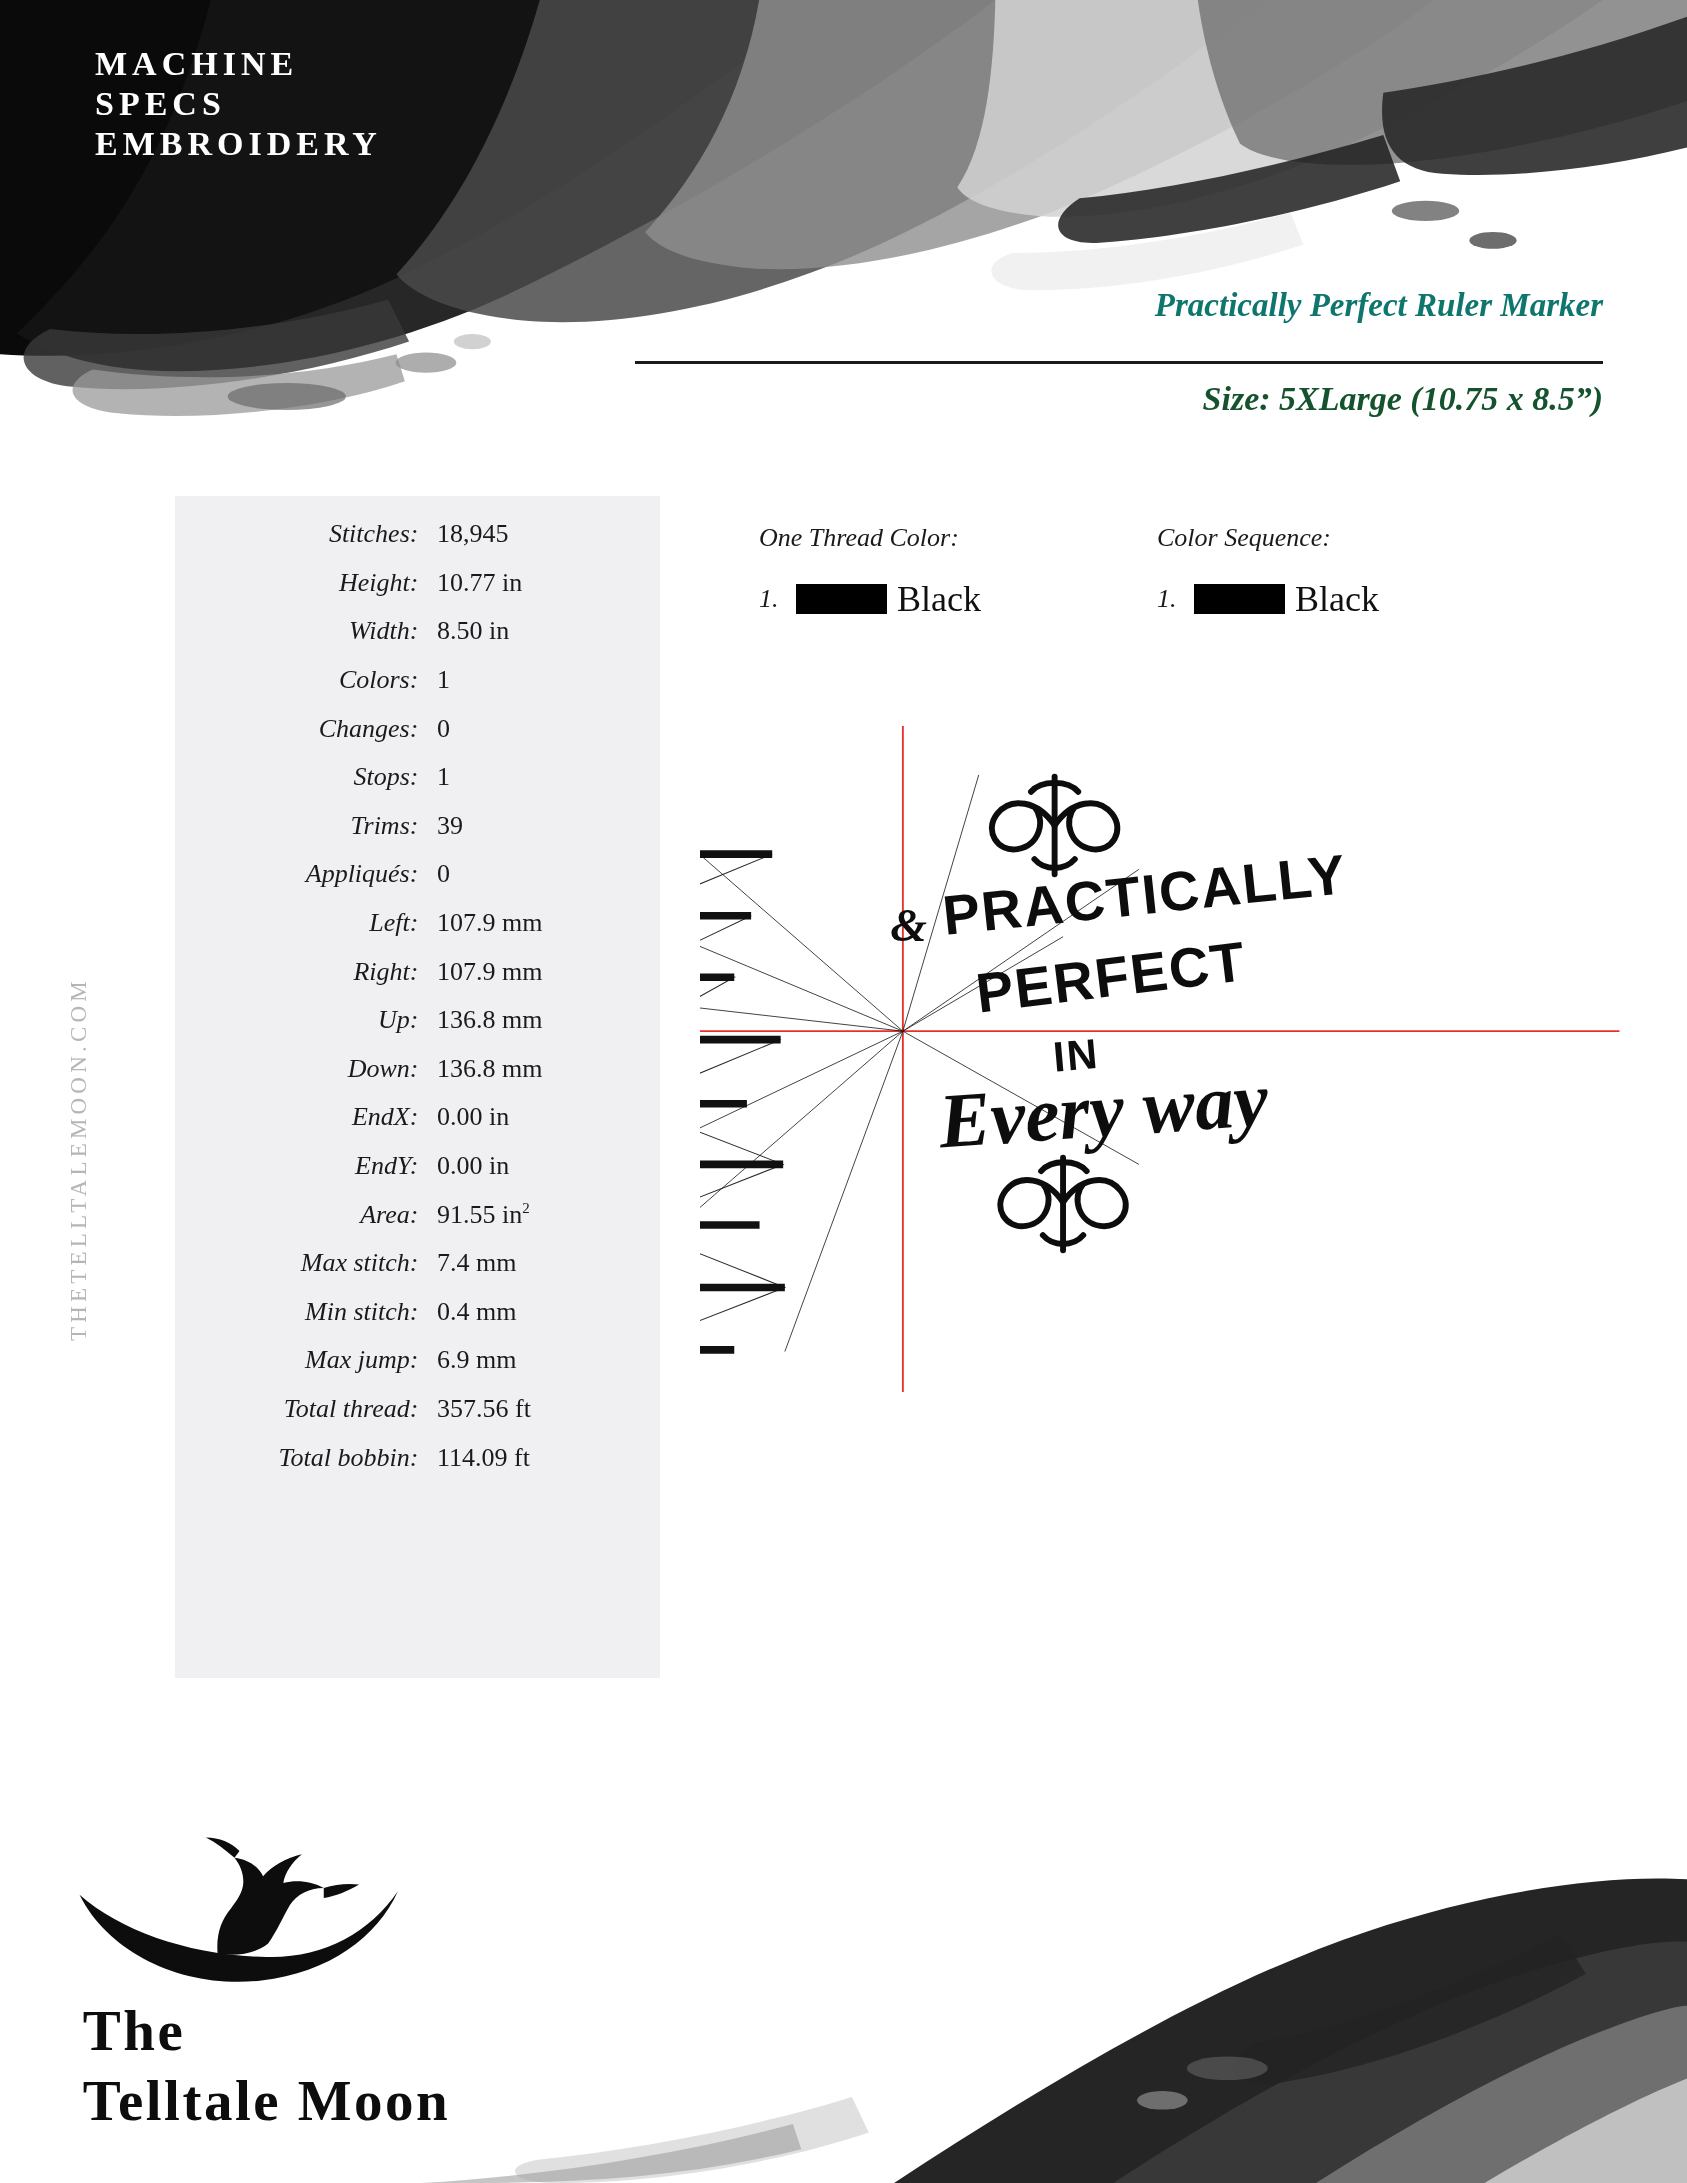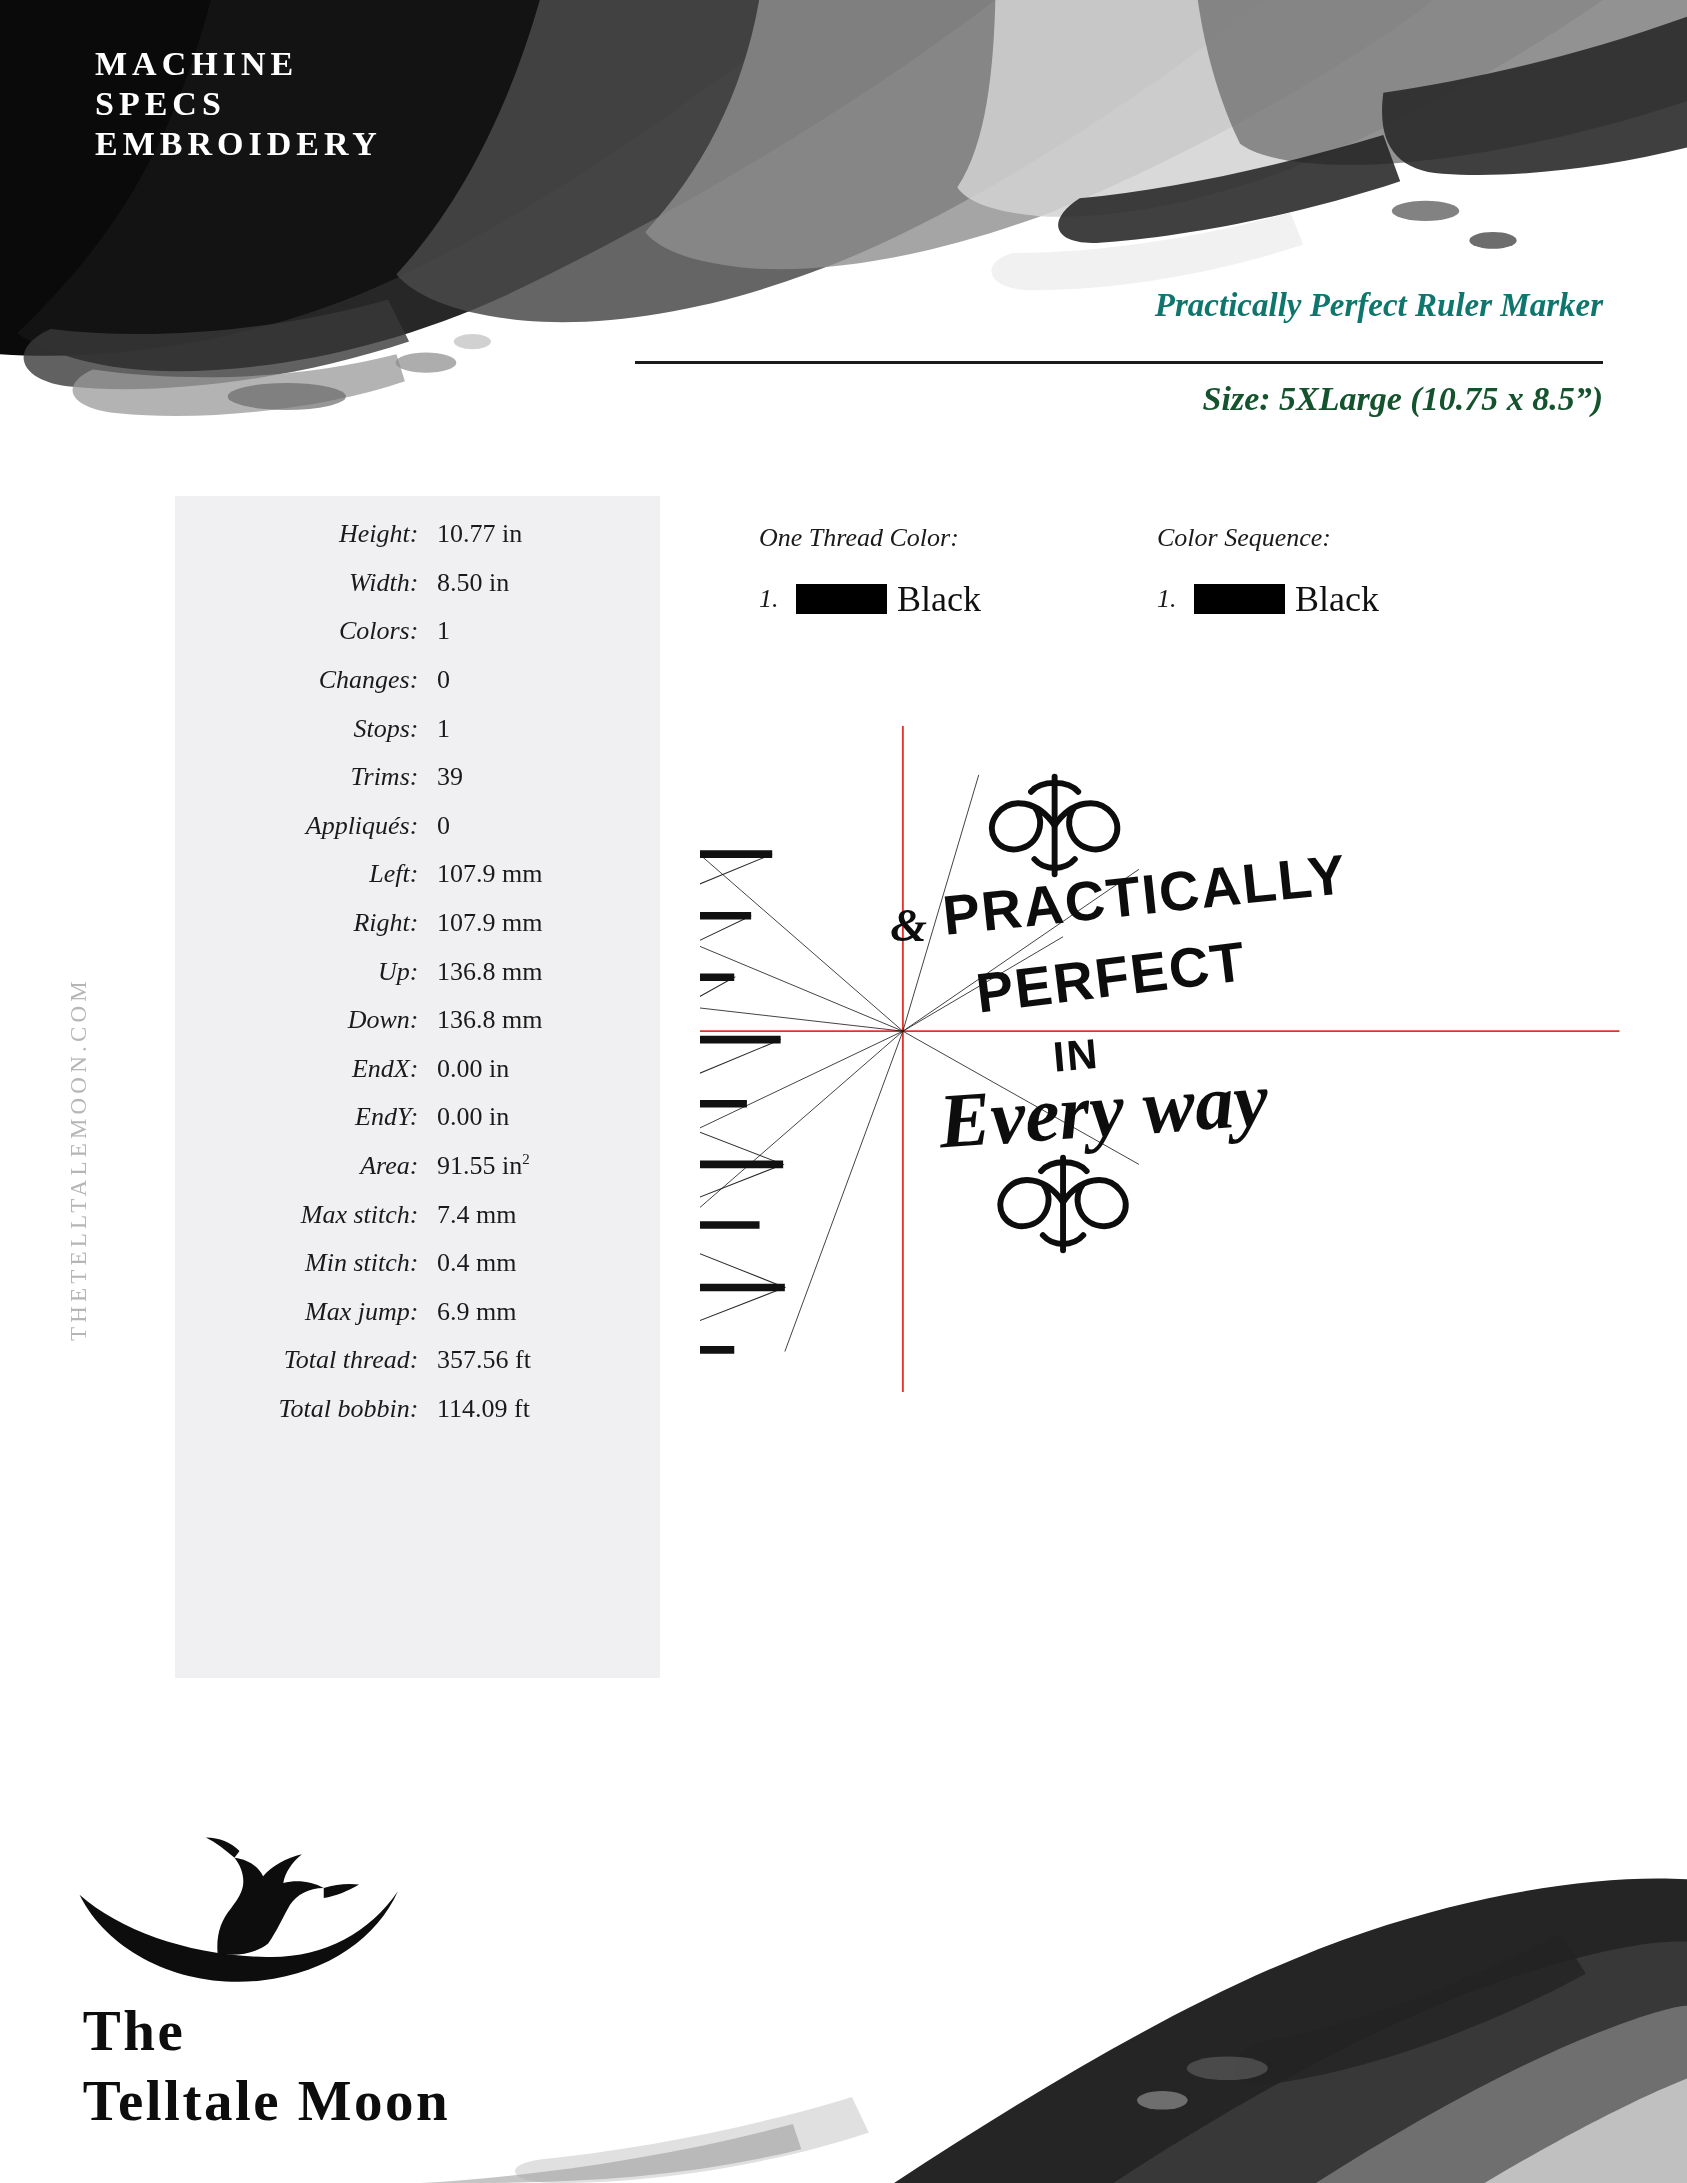--- a/index.html
+++ b/index.html
@@ -242,20 +242,24 @@
 </div>
 
 <div class="design-name">Practically Perfect Ruler Marker</div>
 <div class="rule"></div>
 <div class="design-size">Size: 5XLarge (10.75 x 8.5”)</div>
 
 <div class="spec-panel"></div>
 <table class="spec-table">
   <tbody>
     <tr>
+        <td class="spec-label">Stitches:</td>
+        <td class="spec-value">18,945</td>
+      </tr>
+    <tr>
         <td class="spec-label">Height:</td>
         <td class="spec-value">10.77 in</td>
       </tr>
     <tr>
         <td class="spec-label">Width:</td>
         <td class="spec-value">8.50 in</td>
       </tr>
     <tr>
         <td class="spec-label">Colors:</td>
         <td class="spec-value">1</td>

